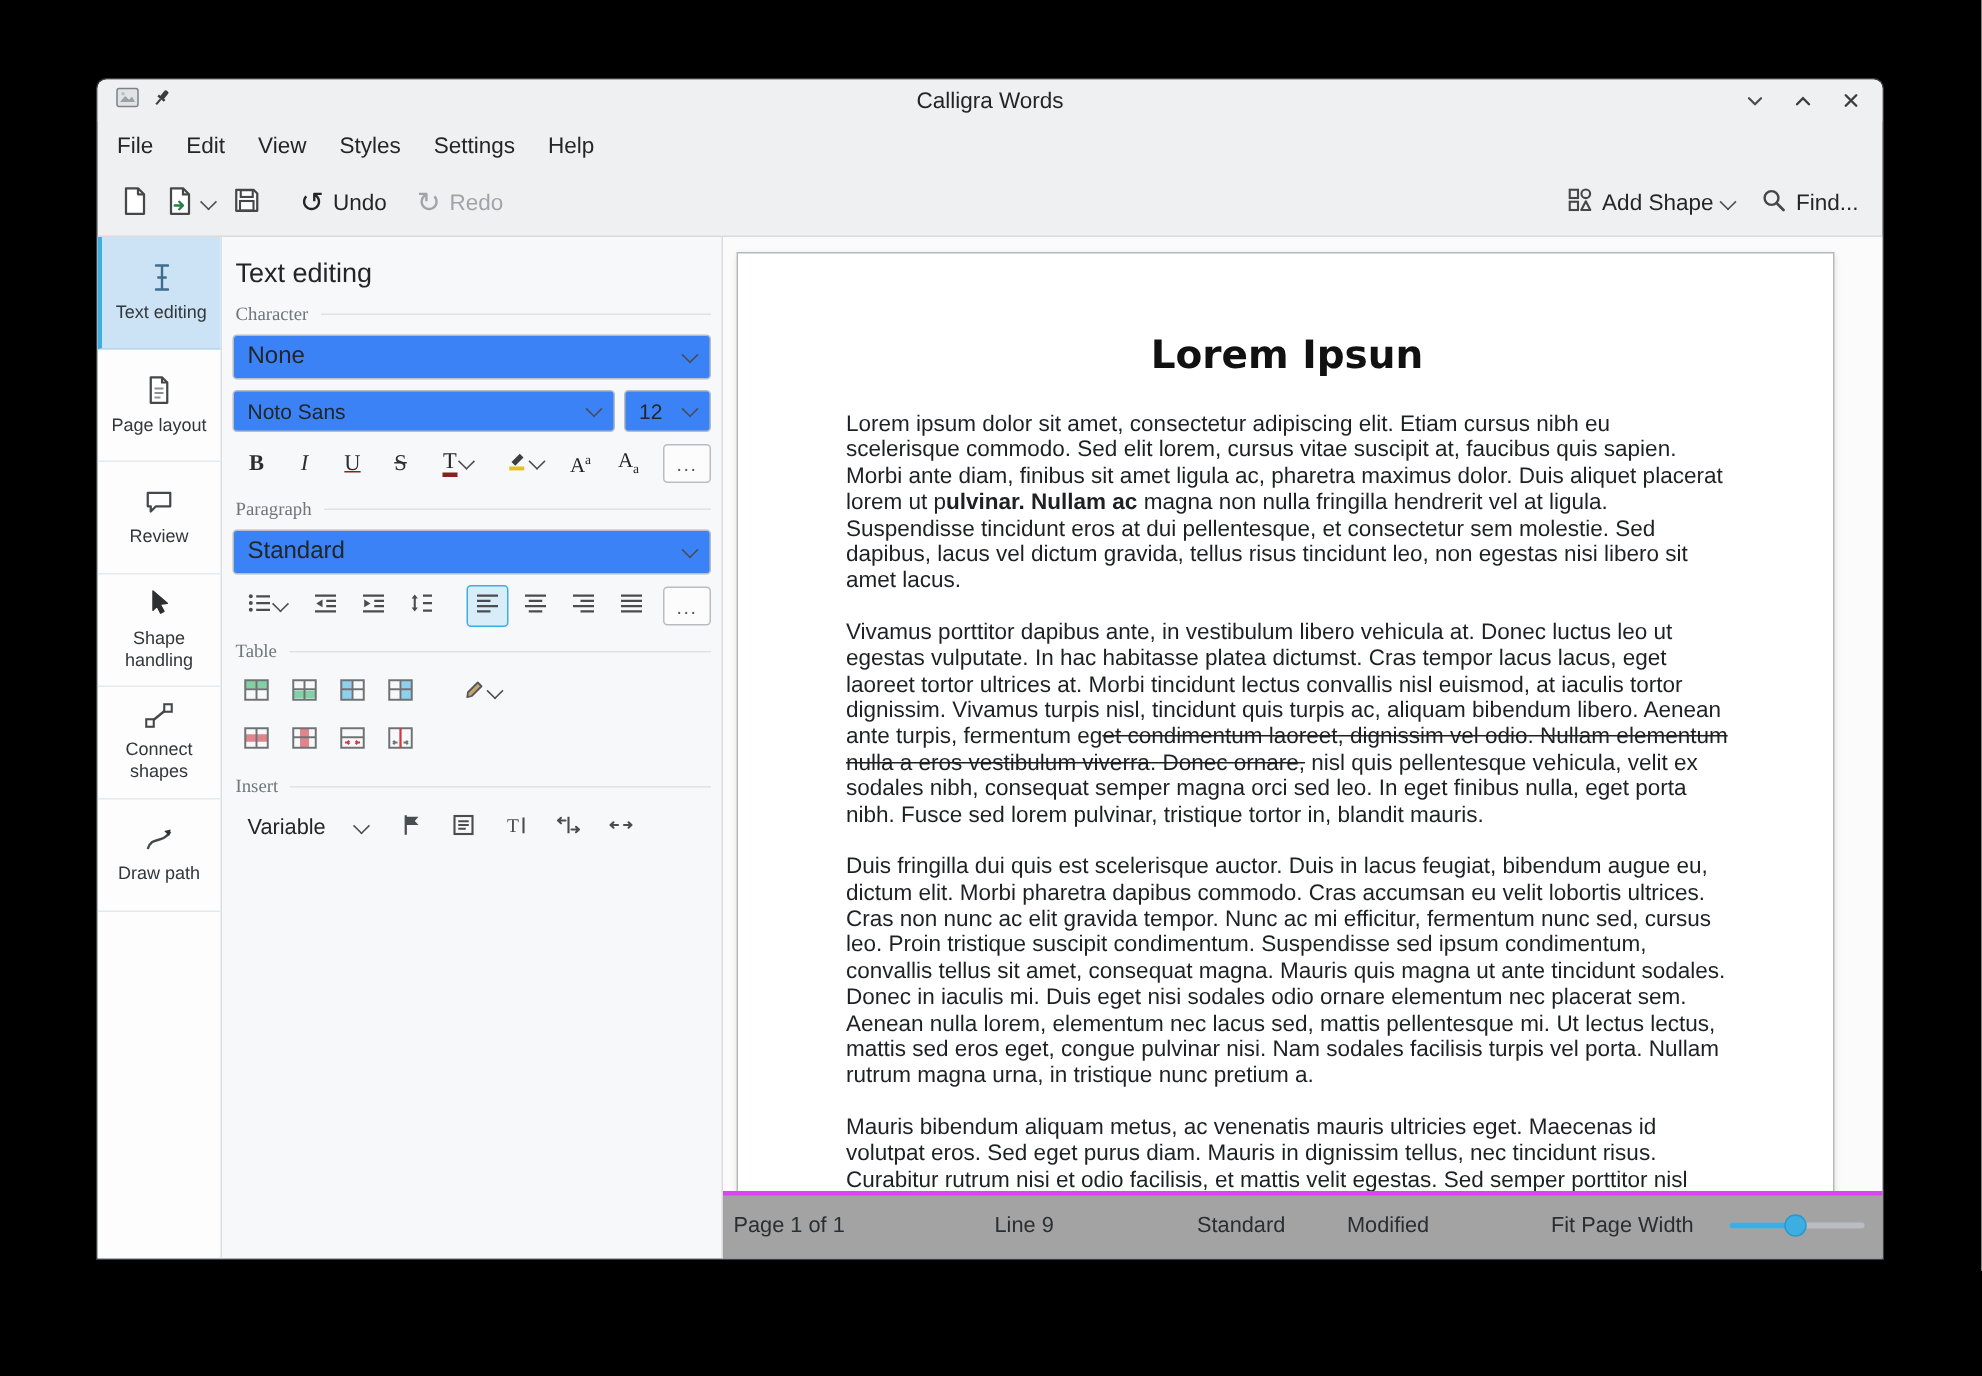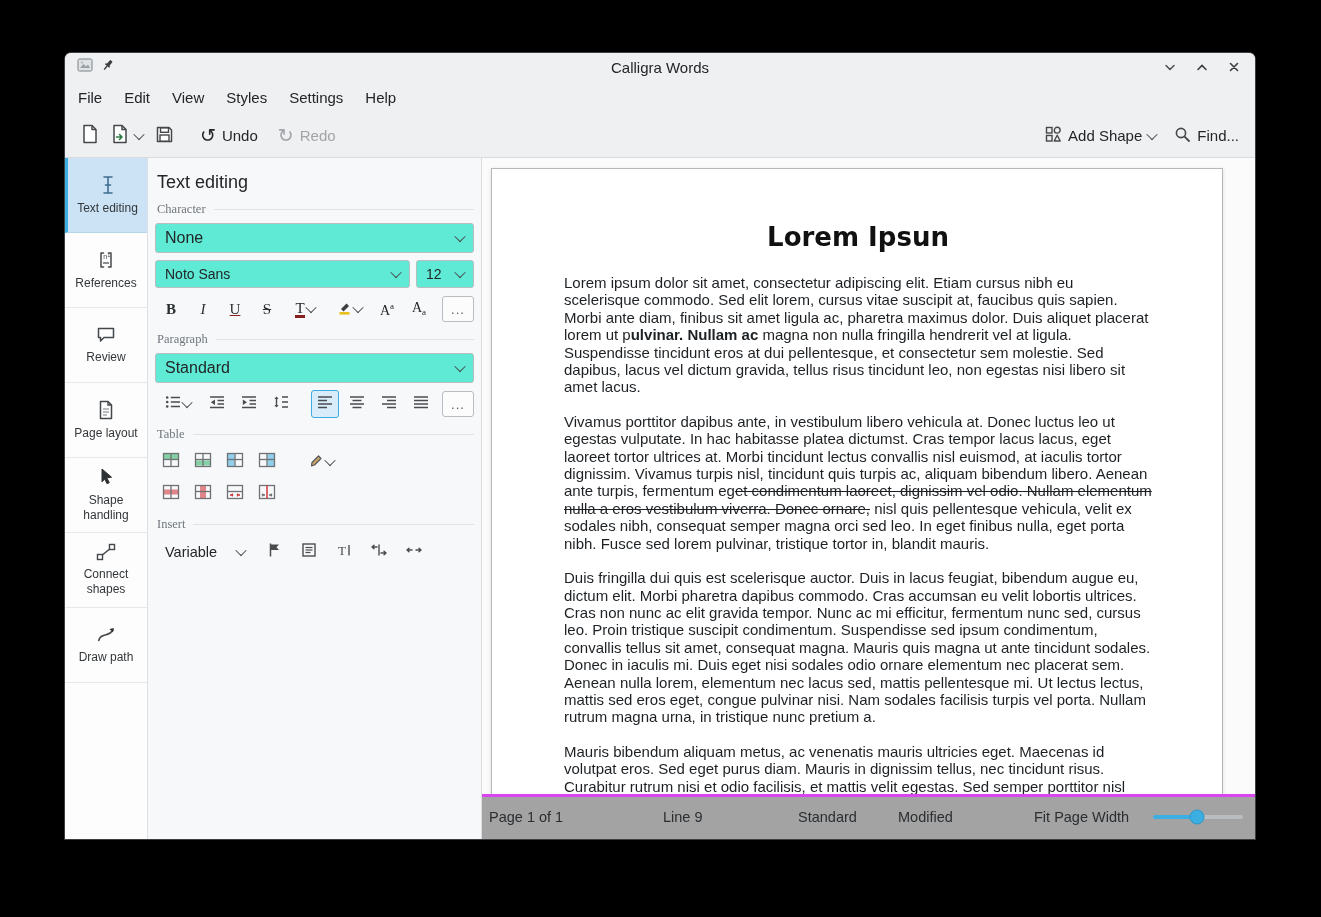--- a/index.html
+++ b/index.html
@@ -36,21 +36,21 @@
   .tab{height:74px;border-bottom:1px solid #e6e8ea;display:flex;flex-direction:column;align-items:center;justify-content:center;gap:6px;text-align:center;}
   .tab.sel{background:#cbe3f5;border-left:3px solid #3daee2;border-bottom:1px solid #b7d6ec;}
   .tab-lb{font-size:12px;line-height:1.25;color:#33373a;padding:0 4px;}
   .tab-ic svg{display:block;}
   
   .docker{width:334px;flex:0 0 334px;background:#f7f8f9;border-right:1px solid #d9dbde;padding:10px 7px;box-sizing:border-box;overflow:hidden;}
   .docker-title{font-size:18px;color:#232629;margin:4px 0 8px 2px;}
   .sec{display:flex;align-items:center;gap:8px;margin:9px 0 6px 2px;font-family:Liberation Serif, serif;}
   .sec-label{font-size:12.5px;color:#70767c;white-space:nowrap;}
   .sec-line{flex:1;height:1px;background:#e0e2e5;}
-  .combo{height:28px;background:#5eead4;border:1px solid #b9bdc1;border-radius:3px;display:flex;align-items:center;padding:0 9px;font-size:15px;position:relative;box-sizing:border-box;}
+  .combo{height:28px;background:#3b82f6;border:1px solid #b9bdc1;border-radius:3px;display:flex;align-items:center;padding:0 9px;font-size:15px;position:relative;box-sizing:border-box;}
   .combo .chev{margin-left:auto;}
   .combo-row{display:flex;gap:6px;margin-bottom:7px;}
   .combo.big{font-size:16px;height:30px;margin-bottom:7px;}
   .chev{display:inline-block;width:7px;height:7px;border-right:1.5px solid #4a4d50;border-bottom:1.5px solid #4a4d50;transform:rotate(45deg) translate(-1px,-1px);}
   .btn-row{display:flex;align-items:center;gap:4px;margin:4px 0 2px 2px;}
   .icon-btn{min-width:26px;height:26px;display:flex;align-items:center;justify-content:center;border-radius:3px;border:1px solid transparent;}
   .icon-btn.sel{background:#d9ecf9;border:1px solid #3daee2;}
   .more-btn{margin-left:auto;width:30px;height:24px;border:1px solid #b9bdc1;background:#fcfcfc;border-radius:3px;display:flex;align-items:center;justify-content:center;font-size:13px;color:#55585b;letter-spacing:1px;}
   .fmt{font-size:15px;font-family:"Liberation Serif","DejaVu Serif",serif;color:#2c2f31;}
   .fmt.b{font-weight:bold;}
@@ -205,47 +205,36 @@
         <span class="tab-ic">
           <svg width="18" height="20">
               <path d="M5 2 H13 M9 2 V18 M5 18 H13 M6.5 10 H11.5" stroke="#3f6d8e" stroke-width="1.6" fill="none" stroke-linecap="round"></path>
             </svg>
         </span>
         <span class="tab-lb">Text editing</span>
       </div>
       <div class="tab">
         <span class="tab-ic">
           <svg width="18" height="20">
-              <path d="M4 3 V17 M14 3 V17 M4 3 H6.5 M4 17 H6.5 M14 3 H11.5 M14 17 H11.5" stroke="#45484b" stroke-width="1.5" fill="none" stroke-linecap="round"></path>
-              <text x="6.2" y="9" font-size="7" fill="#45484b" font-family="Liberation Sans,sans-serif">n</text>
-              <text x="10.2" y="6.5" font-size="5.5" fill="#45484b" font-family="Liberation Sans,sans-serif">1</text>
-              <line x1="6" y1="13" x2="12" y2="13" stroke="#45484b" stroke-width="1.2"></line>
-            </svg>
-        </span>
-        <span class="tab-lb">References</span>
-      </div>
-      <div class="tab">
-        <span class="tab-ic">
-          <svg width="20" height="18">
-              <path d="M2.5 2.5 H17.5 V11.5 H8 L4.5 15 V11.5 H2.5 Z" fill="none" stroke="#45484b" stroke-width="1.5" stroke-linejoin="round"></path>
-            </svg>
-        </span>
-        <span class="tab-lb">Review</span>
-      </div>
-      <div class="tab">
-        <span class="tab-ic">
-          <svg width="18" height="20">
               <path d="M3.5 1.5 H11 L14.5 5 V18.5 H3.5 Z" fill="#fff" stroke="#45484b" stroke-width="1.5" stroke-linejoin="round"></path>
               <path d="M11 1.5 V5 H14.5" fill="none" stroke="#45484b" stroke-width="1.4"></path>
               <line x1="6" y1="9" x2="12" y2="9" stroke="#8b9095" stroke-width="1.2"></line>
               <line x1="6" y1="12" x2="12" y2="12" stroke="#8b9095" stroke-width="1.2"></line>
               <line x1="6" y1="15" x2="10" y2="15" stroke="#8b9095" stroke-width="1.2"></line>
             </svg>
         </span>
         <span class="tab-lb">Page layout</span>
+      </div>
+      <div class="tab">
+        <span class="tab-ic">
+          <svg width="20" height="18">
+              <path d="M2.5 2.5 H17.5 V11.5 H8 L4.5 15 V11.5 H2.5 Z" fill="none" stroke="#45484b" stroke-width="1.5" stroke-linejoin="round"></path>
+            </svg>
+        </span>
+        <span class="tab-lb">Review</span>
       </div>
       <div class="tab">
         <span class="tab-ic">
           <svg width="18" height="20">
               <path d="M5 2 L14.5 10.2 L9.8 10.9 L12.3 15.6 L10.1 16.8 L7.7 12.1 L5 14.8 Z" fill="#2d3033" stroke="#2d3033" stroke-width="1" stroke-linejoin="round"></path>
             </svg>
         </span>
         <span class="tab-lb">Shape handling</span>
       </div>
       <div class="tab">

